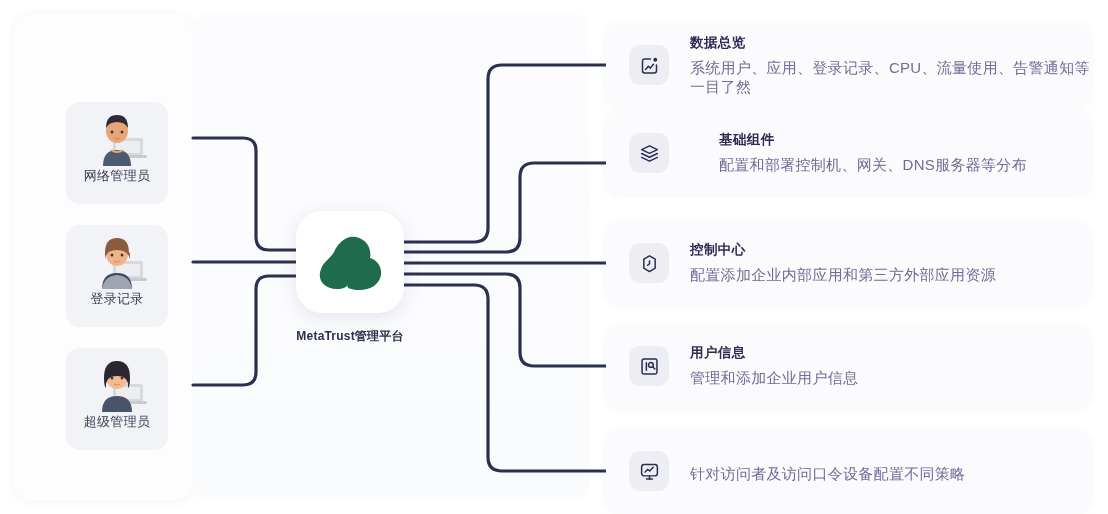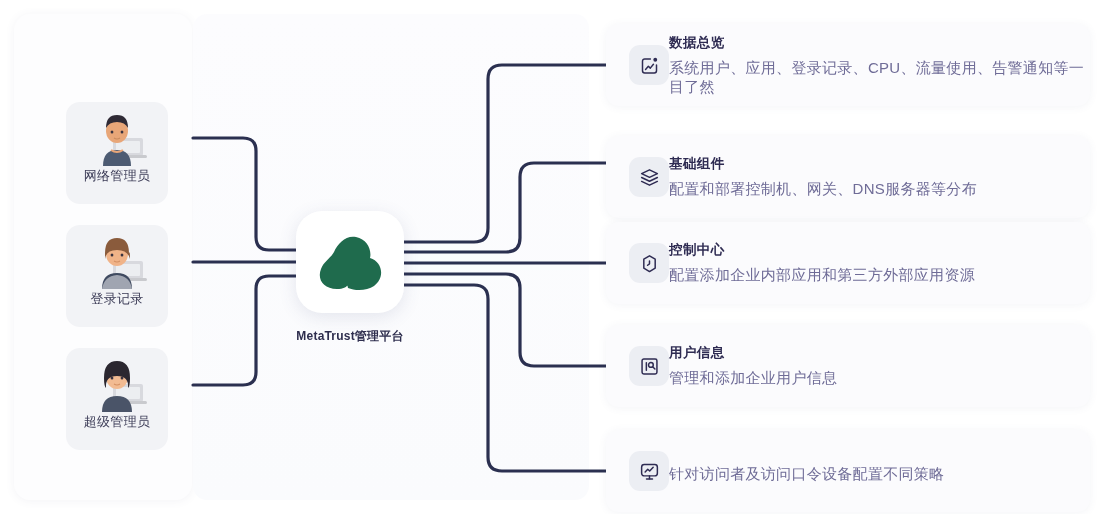--- a/index.html
+++ b/index.html
@@ -55,30 +55,30 @@
   .wire{fill:none;stroke:#2b3050;stroke-width:3.2;stroke-linecap:round;stroke-linejoin:round;}
 
   
   .feature-card{
     position:absolute;left:606px;width:484px;height:82px;
     background:#fbfbfd;border-radius:13px;
     box-shadow:0 1px 8px rgba(90,95,135,.07);
     display:flex;align-items:center;
   }
   .f1{top:24px;}
-  .f2{top:136px;}
+  .f2{top:112px;gap:29px;}
   .f3{top:222px;}
   .f4{top:325px;}
   .f5{top:430px;}
   .feature-icon{
     width:40px;height:40px;margin-left:23px;flex:0 0 auto;
     background:#eceef3;border-radius:11px;
     display:flex;align-items:center;justify-content:center;
   }
-  .feature-text{}
+  .feature-text{margin-left:21px;}
   .feature-title{
     font-size:13.5px;font-weight:bold;color:#2e2b52;
     letter-spacing:.4px;filter:blur(.3px);
   }
   .feature-desc{
     font-size:15px;color:#6f6c97;margin-top:7px;
     letter-spacing:.3px;filter:blur(.35px);
   }
   svg{display:block;}
 </style>

